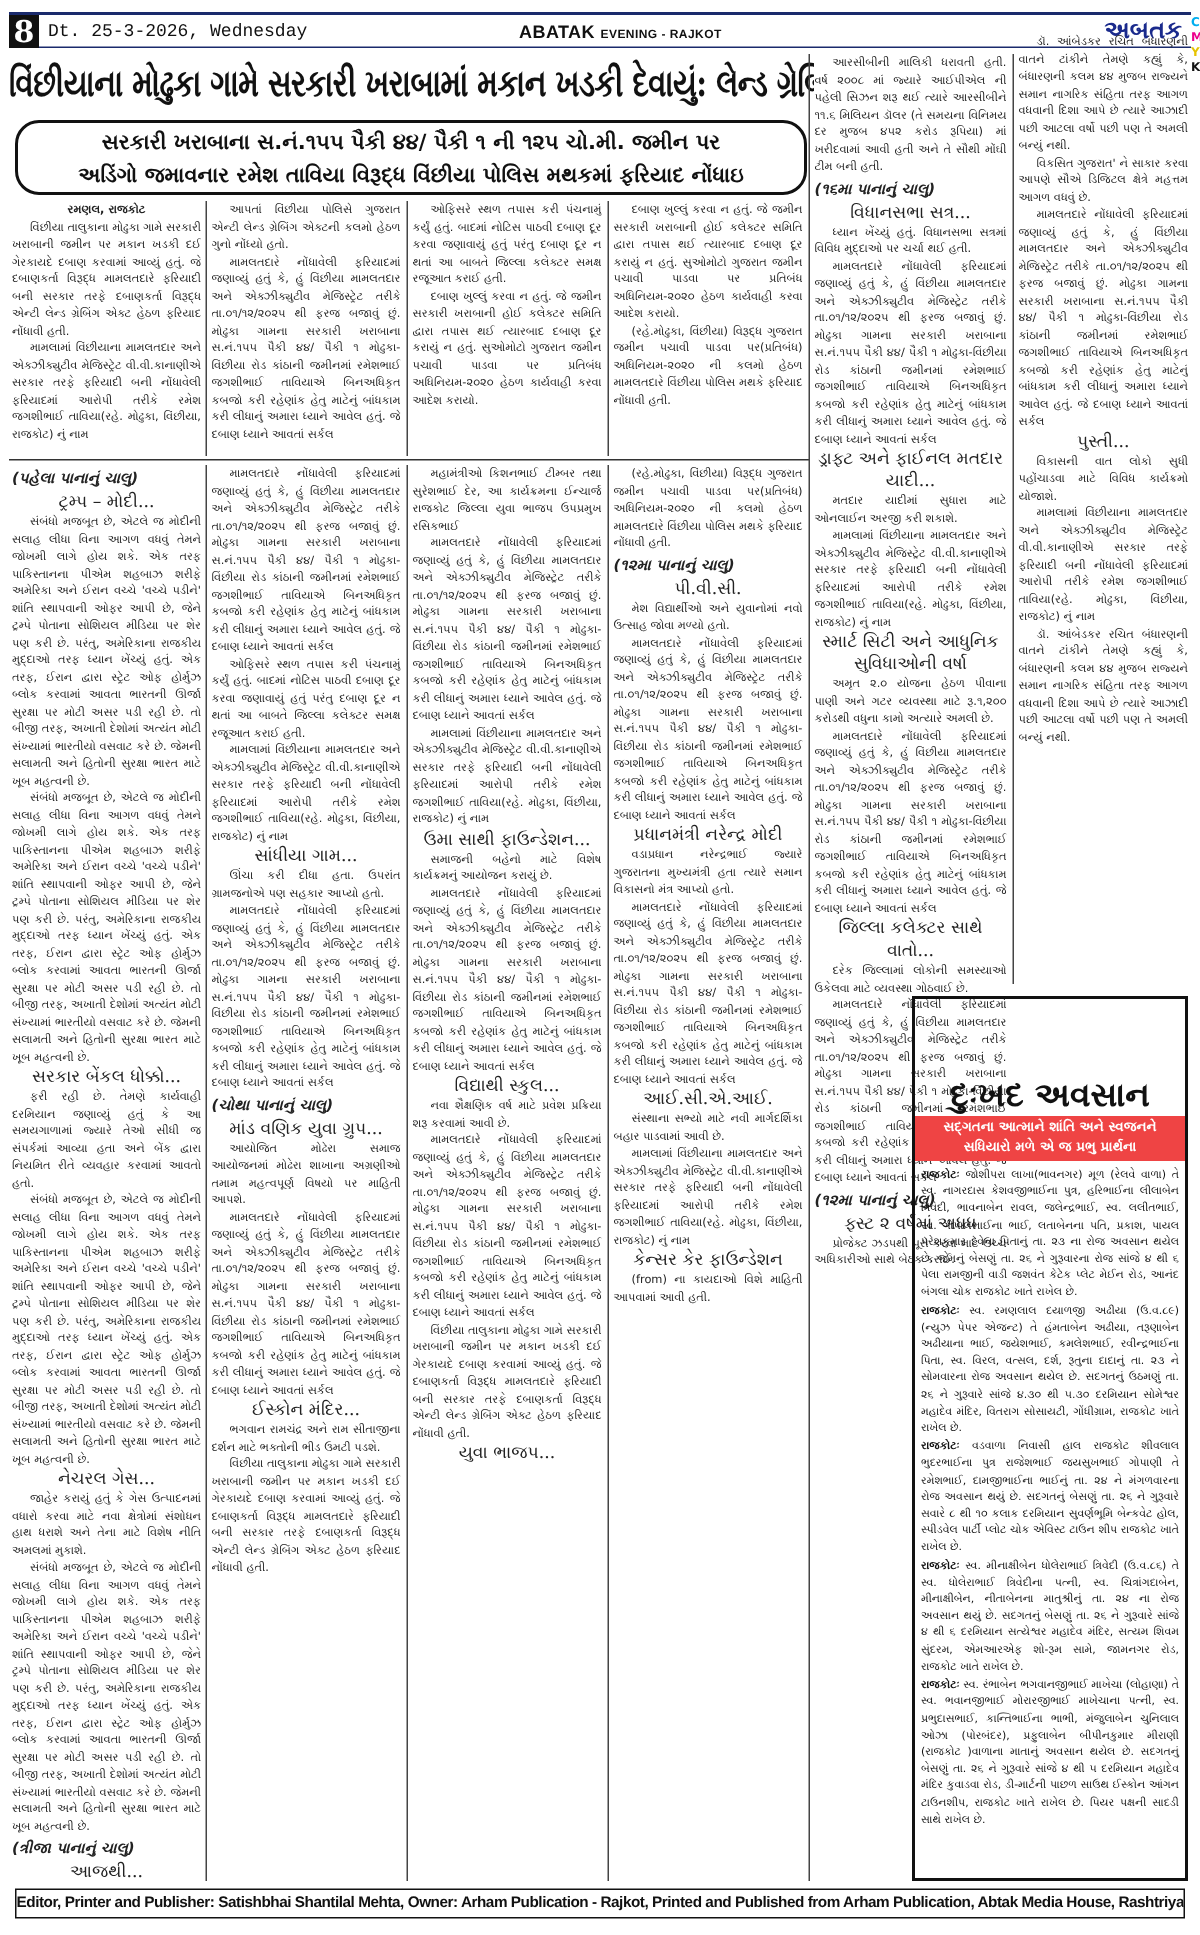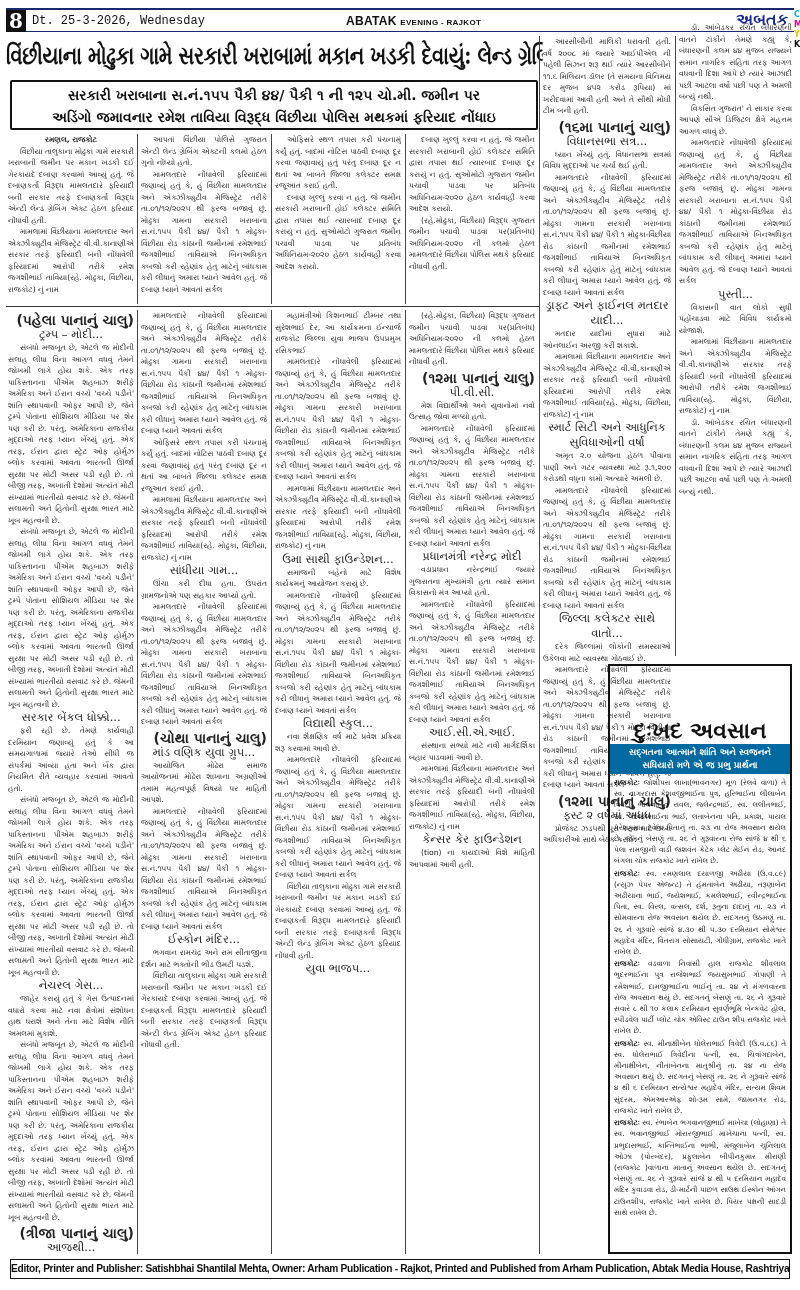--- a/index.html
+++ b/index.html
@@ -11,36 +11,36 @@
   
   .masthead { position: absolute; left: 0; top: 0; width: 788px; height: 24px; border-top: 2px solid #1a2a6c; border-bottom: 1px solid #1a2a6c; display: flex; align-items: center; }
   .page-no { background: #111; color: #fff; font-family: "DejaVu Serif", serif; font-weight: bold; font-size: 20px; width: 20px; height: 22px; display: flex; align-items: center; justify-content: center; }
   .dateline { font-family: Liberation Mono, monospace; font-size: 12px; margin-left: 6px; }
   .brand { position: absolute; left: 340px; font-family: "Liberation Sans", sans-serif; font-size: 12px; font-weight: bold; letter-spacing: 0.3px; }
   .brand small { font-size: 8px; font-weight: bold; }
   .logo { position: absolute; right: 6px; top: 0px; font-family: "DejaVu Serif", serif; font-weight: bold; font-size: 16px; color: #1a2a8c; }
 
   
   .headline { position: absolute; left: 0; top: 28px; width: 536px; height: 40px; font-family: "DejaVu Serif", serif; font-size: 25px; font-weight: bold; line-height: 40px; letter-spacing: -0.5px; white-space: nowrap; overflow: hidden; transform: scaleX(0.78); transform-origin: left center; width: 688px; }
-  .subhead { position: absolute; left: 4px; top: 72px; width: 528px; height: 50px; border: 2px solid #111; border-radius: 2px; font-family: "DejaVu Sans", sans-serif; font-weight: bold; font-size: 14px; line-height: 22px; text-align: center; padding-top: 2px; }
+  .subhead { position: absolute; left: 4px; top: 72px; width: 528px; height: 50px; border: 2px solid #111; border-radius: 16px; font-family: "DejaVu Sans", sans-serif; font-weight: bold; font-size: 14px; line-height: 22px; text-align: center; padding-top: 2px; }
   .subhead div { white-space: nowrap; overflow: hidden; }
 
   
   .col { position: absolute; font-size: 7.6px; line-height: 11.5px; text-align: justify; overflow: hidden; color: #222; }
   .col p { text-indent: 12px; margin-bottom: 0; }
   .col-rule { position: absolute; width: 1px; background: #444; }
   .hrule { position: absolute; height: 1px; background: #333; }
 
-  .sec-cont { font-weight: bold; font-size: 14px; text-align: right; line-height: 14px; margin-top: 3px; }
+  .sec-cont { font-weight: bold; font-size: 10px; text-align: left; line-height: 14px; margin-top: 3px; font-style: italic; }
   .sec-title { font-weight: normal; font-size: 11.5px; text-align: center; line-height: 15px; font-family: "DejaVu Serif", serif; }
 
   
   .obit { position: absolute; left: 602px; top: 656px; width: 184px; height: 590px; border: 2px solid #111; }
   .obit-title { font-family: "DejaVu Serif", serif; font-weight: bold; font-size: 22px; text-align: center; line-height: 28px; padding-top: 4px; margin-top: 46px; }
-  .obit-sub { background: #0369a1; color: #fff; font-weight: bold; font-size: 9px; line-height: 13px; text-align: center; padding: 2px 2px; }
+  .obit-sub { background: #ef4444; color: #fff; font-weight: bold; font-size: 9px; line-height: 13px; text-align: center; padding: 2px 2px; }
   .obit-body { font-size: 7.3px; line-height: 11.2px; padding: 3px 4px; text-align: justify; }
   .obit-entry { margin-bottom: 1px; }
   .obit-entry b { font-weight: bold; }
 
   
   .imprint { position: absolute; left: 4px; top: 1251px; width: 780px; height: 20px; border: 1px solid #111; font-family: "Liberation Sans", sans-serif; font-weight: bold; font-size: 10.2px; line-height: 18px; text-align: center; white-space: nowrap; overflow: hidden; letter-spacing: -0.3px; }
 
   
   .reg { position: absolute; right: 0; width: 6px; font-size: 8px; font-weight: bold; line-height: 10px; }
 </style>
@@ -143,21 +143,21 @@
     <div class="sec-title">પી.વી.સી.</div>
     <p>મેશ વિદ્યાર્થીઓ અને યુવાનોમાં નવો ઉત્સાહ જોવા મળ્યો હતો.</p>
     <p>મામલતદારે નોંધાવેલી ફરિયાદમાં જણાવ્યું હતું કે, હું વિંછીયા મામલતદાર અને એક્ઝીક્યુટીવ મેજિસ્ટ્રેટ તરીકે તા.૦૧/૧૨/૨૦૨૫ થી ફરજ બજાવું છું. મોઢુકા ગામના સરકારી ખરાબાના સ.નં.૧૫૫ પૈકી ૪૪/ પૈકી ૧ મોઢુકા-વિંછીયા રોડ કાંઠાની જમીનમાં રમેશભાઈ જગશીભાઈ તાવિયાએ બિનઅધિકૃત કબજો કરી રહેણાંક હેતુ માટેનું બાંધકામ કરી લીધાનું અમારા ધ્યાને આવેલ હતું. જે દબાણ ધ્યાને આવતાં સર્કલ</p>
     <div class="sec-title">પ્રધાનમંત્રી નરેન્દ્ર મોદી</div>
     <p>વડાપ્રધાન નરેન્દ્રભાઈ જ્યારે ગુજરાતના મુખ્યમંત્રી હતા ત્યારે સમાન વિકાસનો મંત્ર આપ્યો હતો.</p>
     <p>મામલતદારે નોંધાવેલી ફરિયાદમાં જણાવ્યું હતું કે, હું વિંછીયા મામલતદાર અને એક્ઝીક્યુટીવ મેજિસ્ટ્રેટ તરીકે તા.૦૧/૧૨/૨૦૨૫ થી ફરજ બજાવું છું. મોઢુકા ગામના સરકારી ખરાબાના સ.નં.૧૫૫ પૈકી ૪૪/ પૈકી ૧ મોઢુકા-વિંછીયા રોડ કાંઠાની જમીનમાં રમેશભાઈ જગશીભાઈ તાવિયાએ બિનઅધિકૃત કબજો કરી રહેણાંક હેતુ માટેનું બાંધકામ કરી લીધાનું અમારા ધ્યાને આવેલ હતું. જે દબાણ ધ્યાને આવતાં સર્કલ</p>
     <div class="sec-title">આઈ.સી.એ.આઈ.</div>
     <p>સંસ્થાના સભ્યો માટે નવી માર્ગદર્શિકા બહાર પાડવામાં આવી છે.</p>
     <p>મામલામાં વિંછીયાના મામલતદાર અને એક્ઝીક્યુટીવ મેજિસ્ટ્રેટ વી.વી.કાનાણીએ સરકાર તરફે ફરિયાદી બની નોંધાવેલી ફરિયાદમાં આરોપી તરીકે રમેશ જગશીભાઈ તાવિયા(રહે. મોઢુકા, વિંછીયા, રાજકોટ) નું નામ</p>
     <div class="sec-title">કેન્સર કેર ફાઉન્ડેશન</div>
-    <p>(tion) ના કાયદાઓ વિશે માહિતી આપવામાં આવી હતી.</p>
+    <p>(from) ના કાયદાઓ વિશે માહિતી આપવામાં આવી હતી.</p>
   </div>
   <div class="col-rule" style="left:533px; top:28px; height:1218px;"></div>
 
   <div class="col" style="left:537px; top:28px; width:62px; height:0px;"></div>
   <div class="col" style="left:537px; top:28px; width:128px; height:1218px; width:62px;"></div>
 
   <div class="col" style="left:537px; top:28px; width:128px; height:1218px;">
     <p>આરસીબીની માલિકી ધરાવતી હતી. વર્ષ ૨૦૦૮ માં જ્યારે આઈપીએલ ની પહેલી સિઝન શરૂ થઈ ત્યારે આરસીબીને ૧૧.૬ મિલિયન ડૉલર (તે સમયના વિનિમય દર મુજબ ૪૫૨ કરોડ રૂપિયા) માં ખરીદવામાં આવી હતી અને તે સૌથી મોંઘી ટીમ બની હતી.</p>
     <div class="sec-cont">(૧૬મા પાનાનું ચાલુ)</div>
     <div class="sec-title">વિધાનસભા સત્ર...</div>

